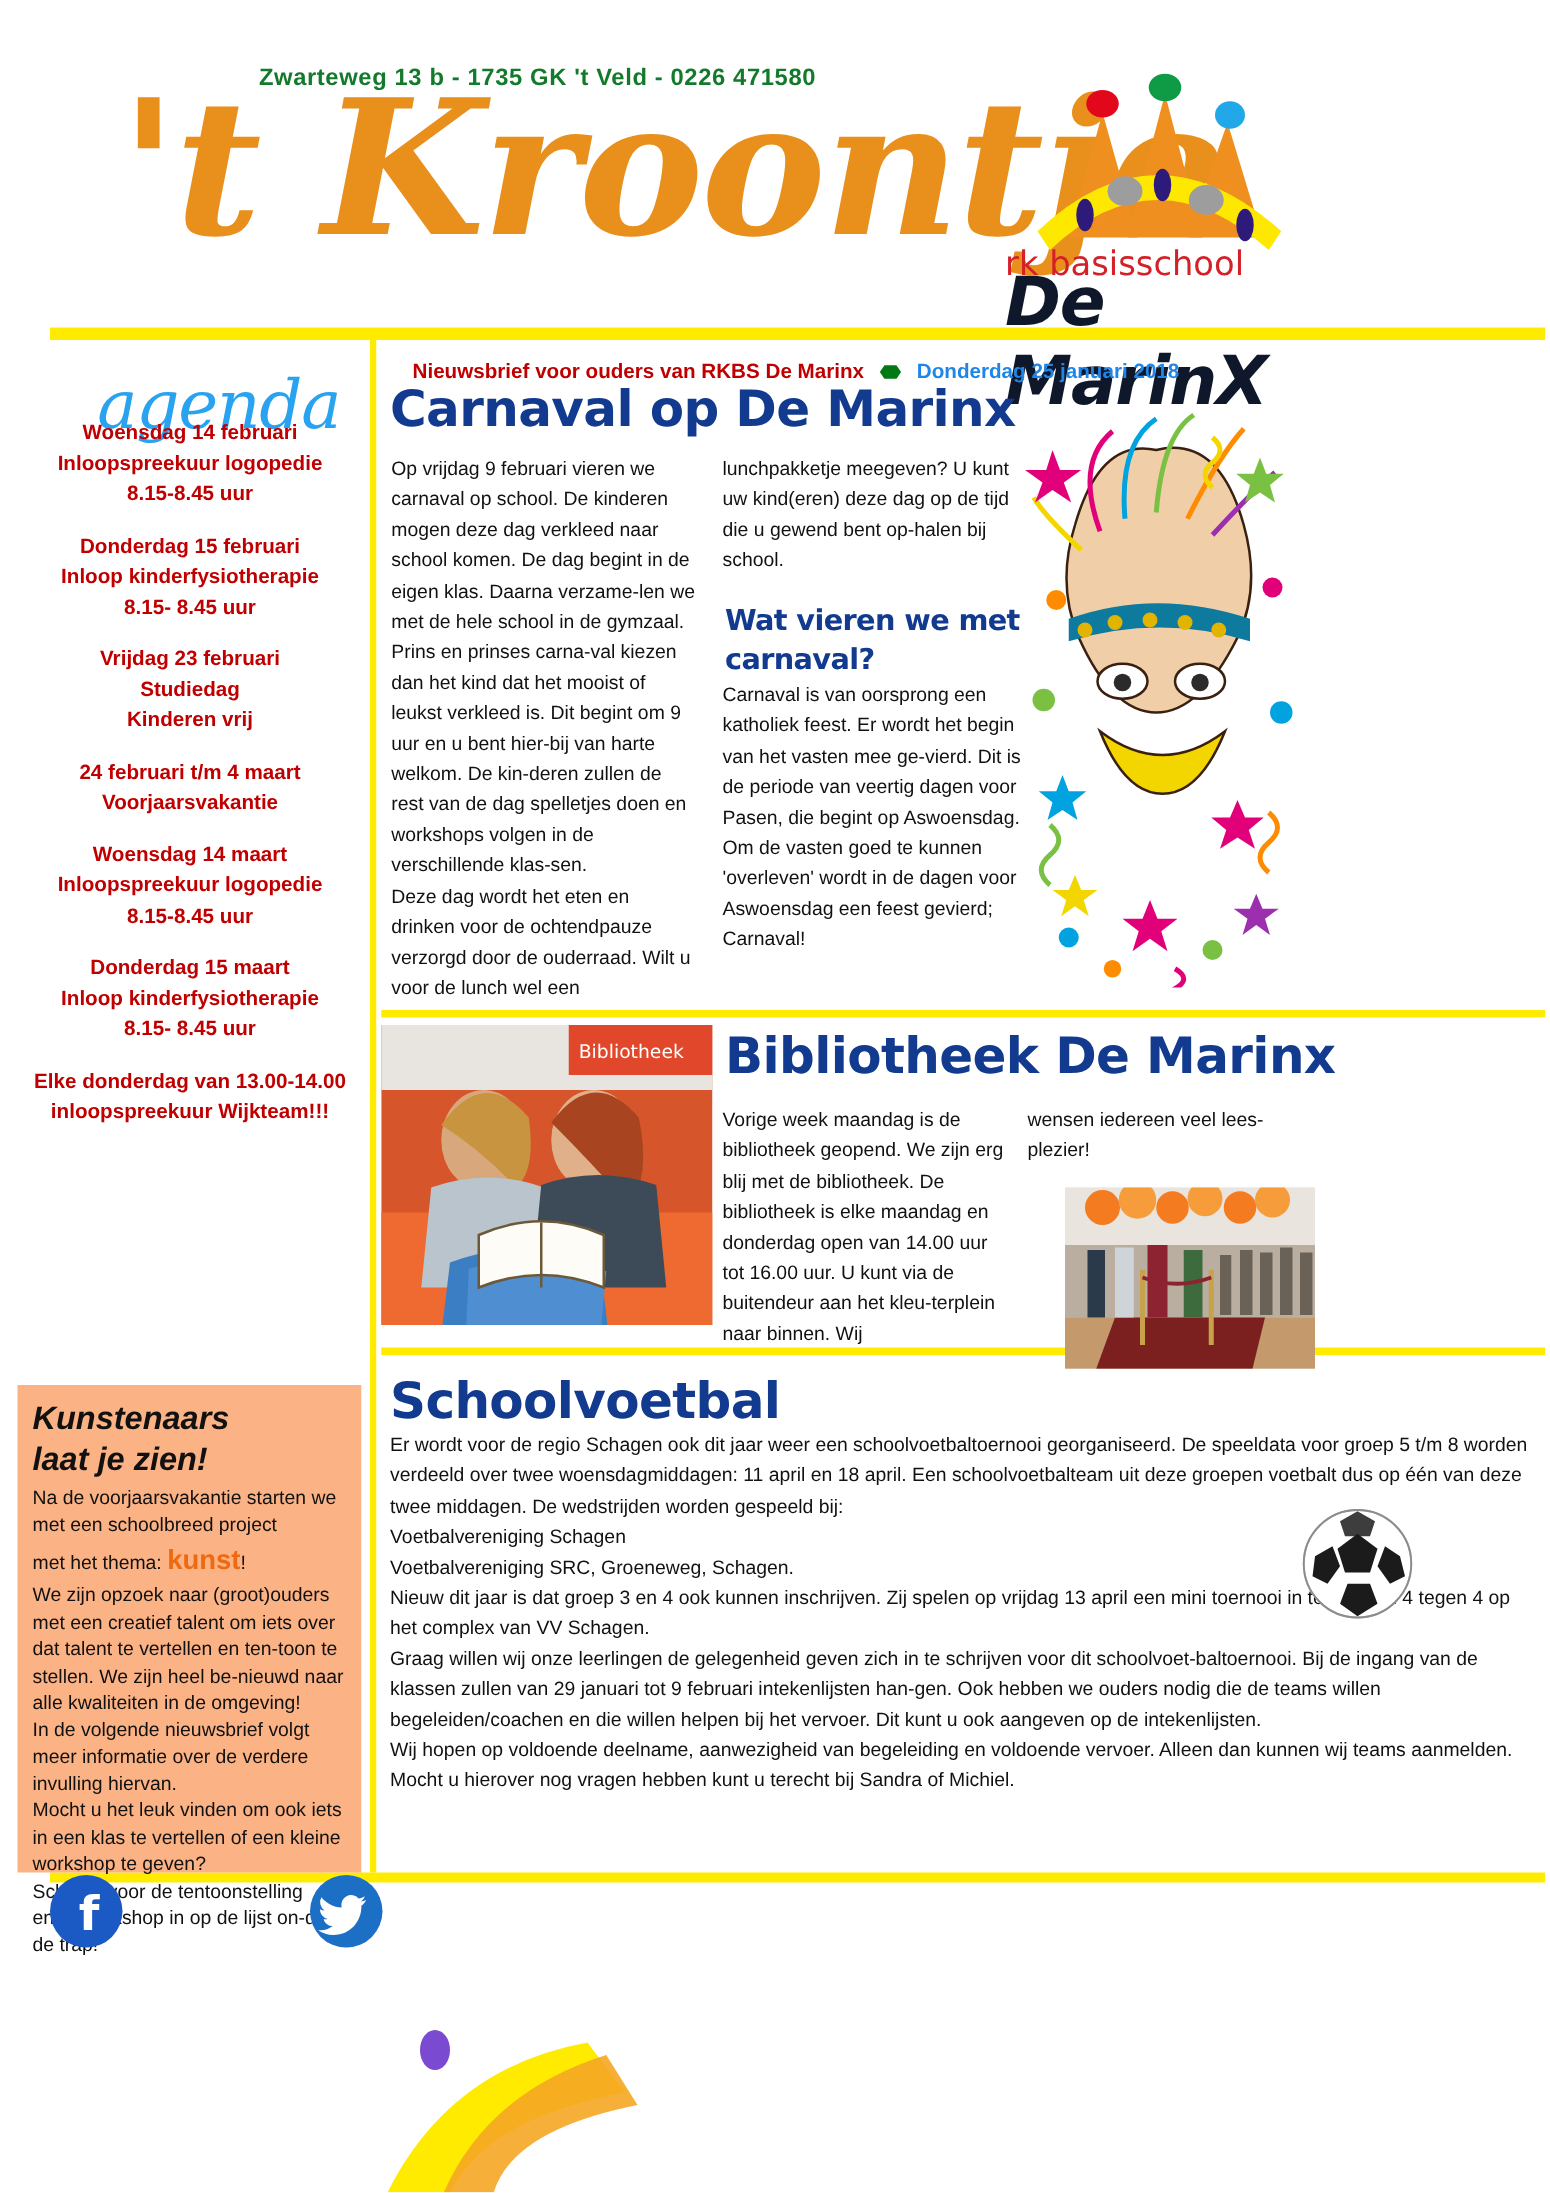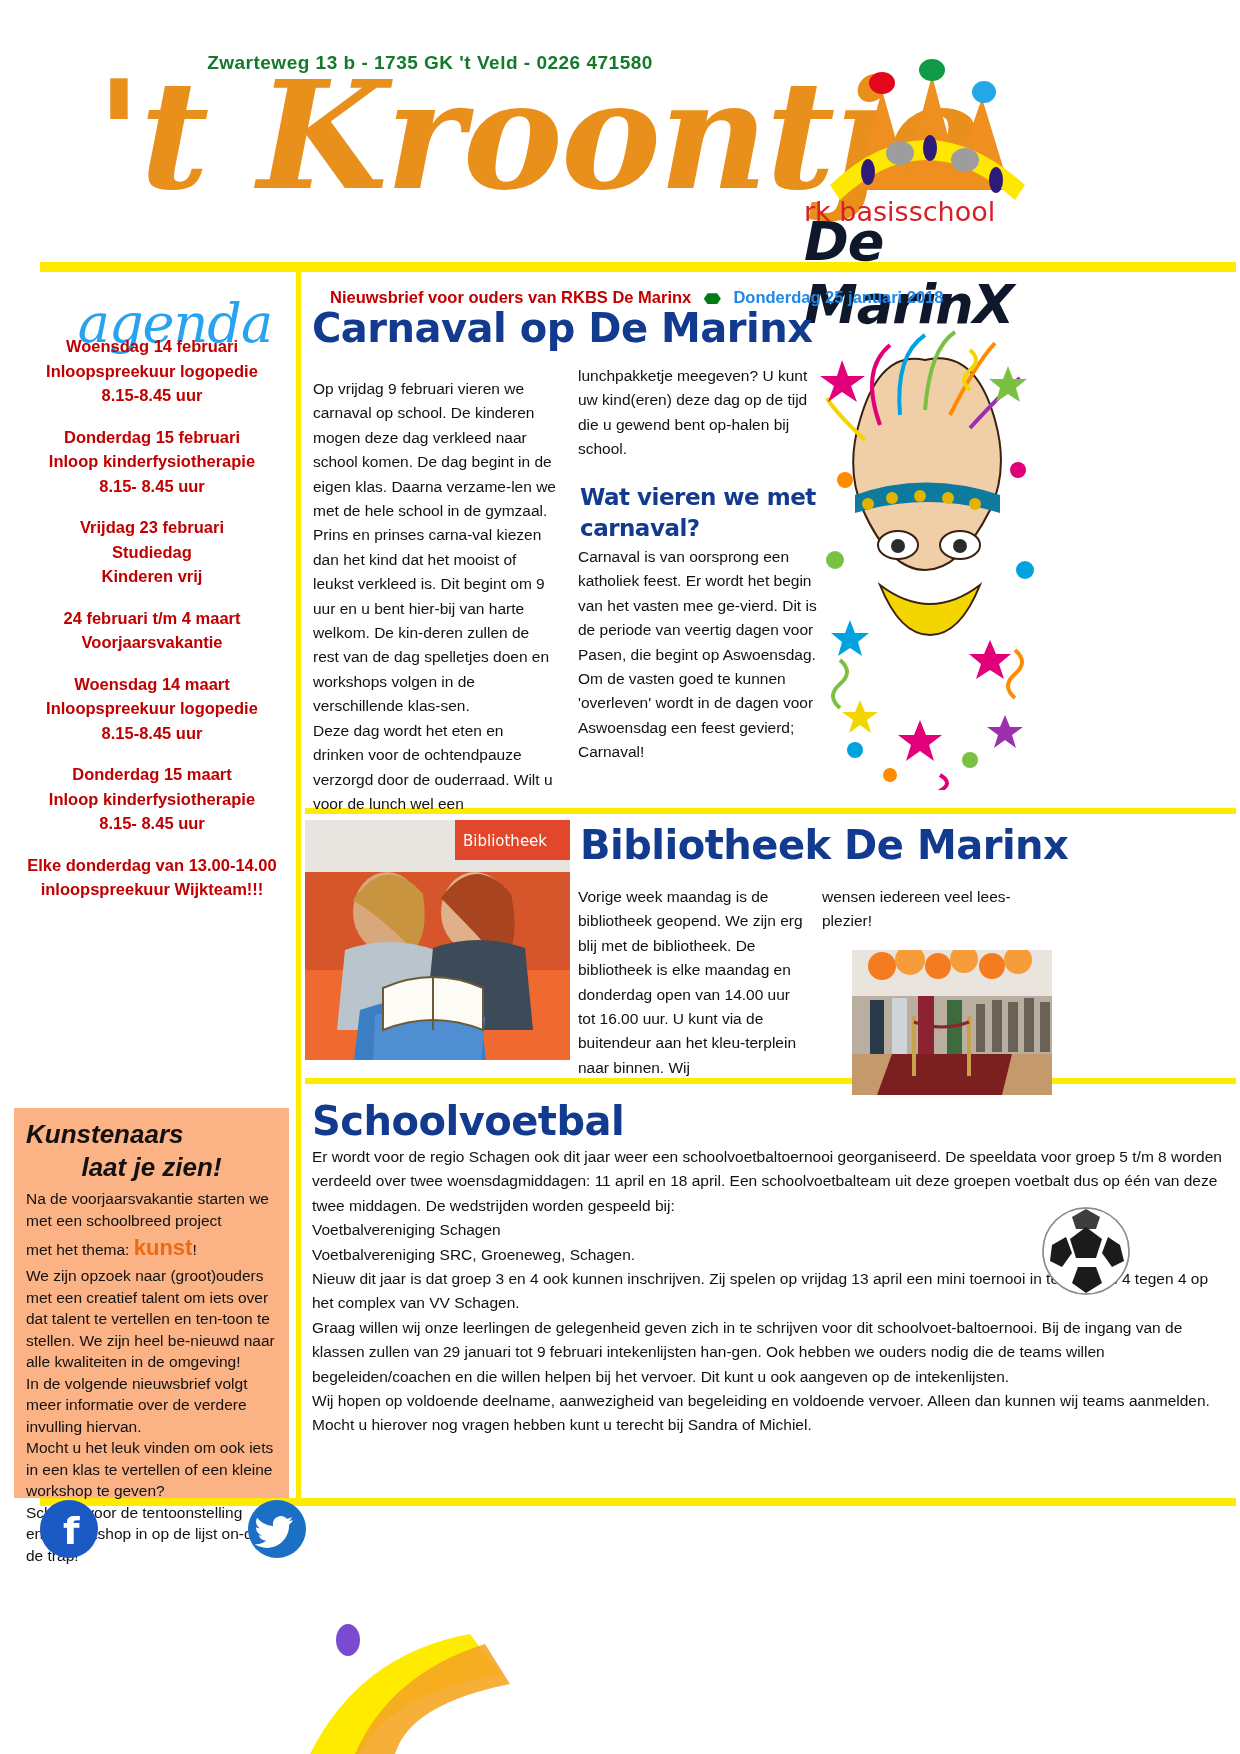--- a/index.html
+++ b/index.html
@@ -63,37 +63,37 @@
   .agenda-item{margin-bottom:17px;}
   .agenda-item.last{color:#c00000;margin-top:4px;}
 
   
   .kunstbox{
     position:absolute;left:14px;top:1108px;width:275px;height:390px;
     background:#fbb284;padding:10px 12px 0 12px;box-sizing:border-box;
   }
   .kb-h1{font-size:26px;font-weight:bold;font-style:italic;color:#111;line-height:32px;}
   .kb-h2{font-size:26px;font-weight:bold;font-style:italic;color:#111;
-    text-align:center;line-height:34px;margin-bottom:4px;}
+    text-align:left;line-height:34px;margin-bottom:4px;}
   .kb-p{font-size:15.5px;line-height:21.5px;color:#111;}
   .kb-theme{font-size:15.5px;line-height:26px;color:#111;margin:4px 0 2px 0;}
   .kb-kunst{color:#ee6a10;font-weight:bold;font-size:22px;}
 
   
   .art-h{
     font-family:"DejaVu Sans", sans-serif;
     color:#123a8f;font-weight:bold;letter-spacing:-.5px;
   }
   .h-carnaval{position:absolute;left:312px;top:305px;font-size:40px;}
   .h-biblio{position:absolute;left:580px;top:822px;font-size:40px;}
   .h-voetbal{position:absolute;left:312px;top:1098px;font-size:40px;}
   .h-wat{position:absolute;left:580px;top:482px;font-size:23px;line-height:31px;width:250px;}
 
   .body-txt{font-size:15.5px;line-height:24.4px;color:#111;}
-  .col-a{position:absolute;left:313px;top:377px;width:245px;}
+  .col-a{position:absolute;left:313px;top:364px;width:245px;}
   .col-b{position:absolute;left:578px;top:364px;width:248px;}
   .col-wat{position:absolute;left:578px;top:545px;width:248px;}
 
   .bib-a{position:absolute;left:578px;top:885px;width:225px;}
   .bib-b{position:absolute;left:822px;top:885px;width:230px;}
 
   .voet{position:absolute;left:312px;top:1145px;width:913px;}
 
   
   .img-carnival{position:absolute;left:820px;top:320px;width:215px;height:470px;}

